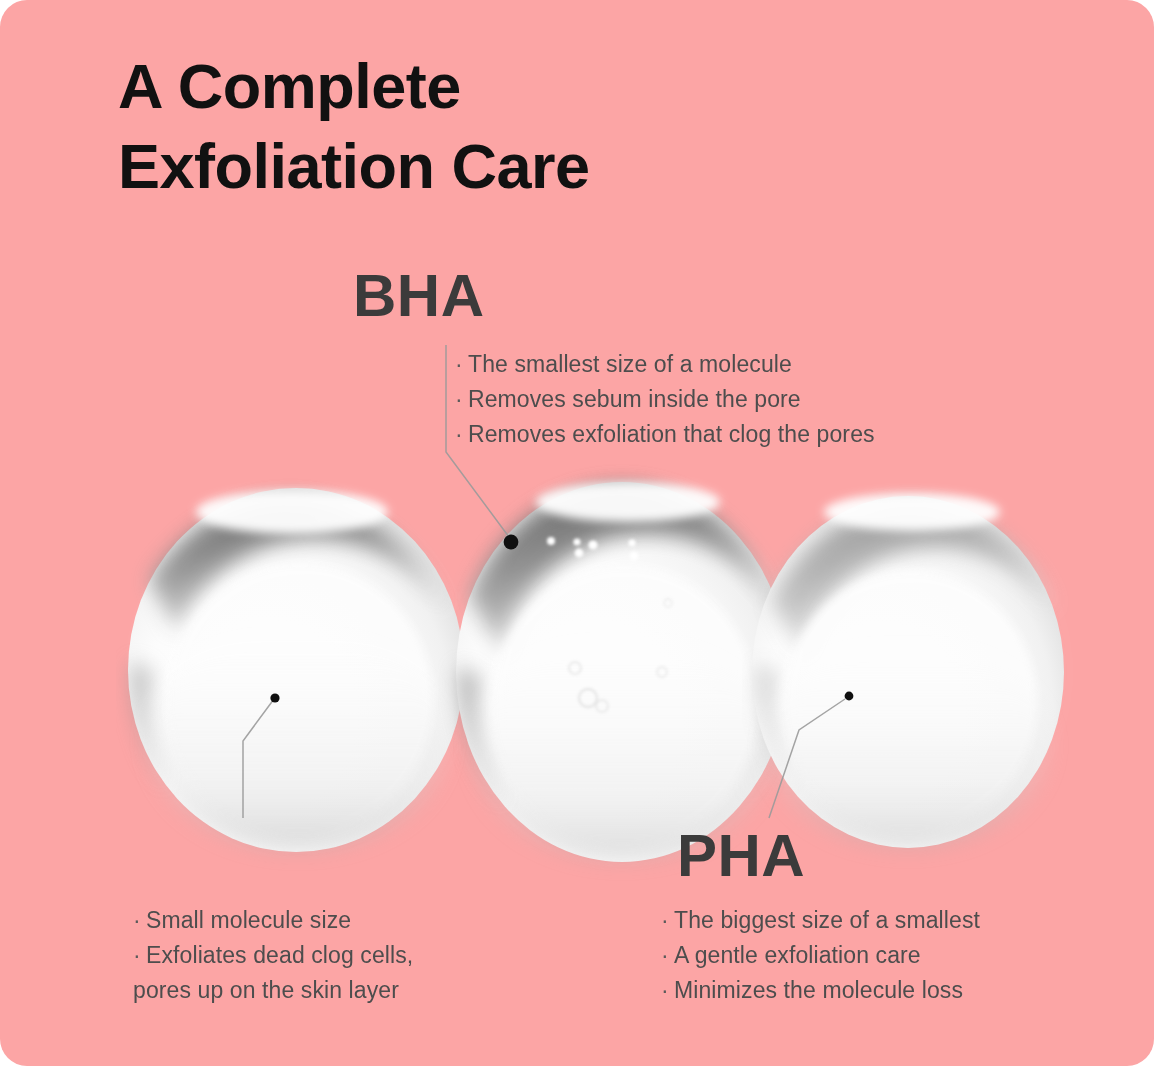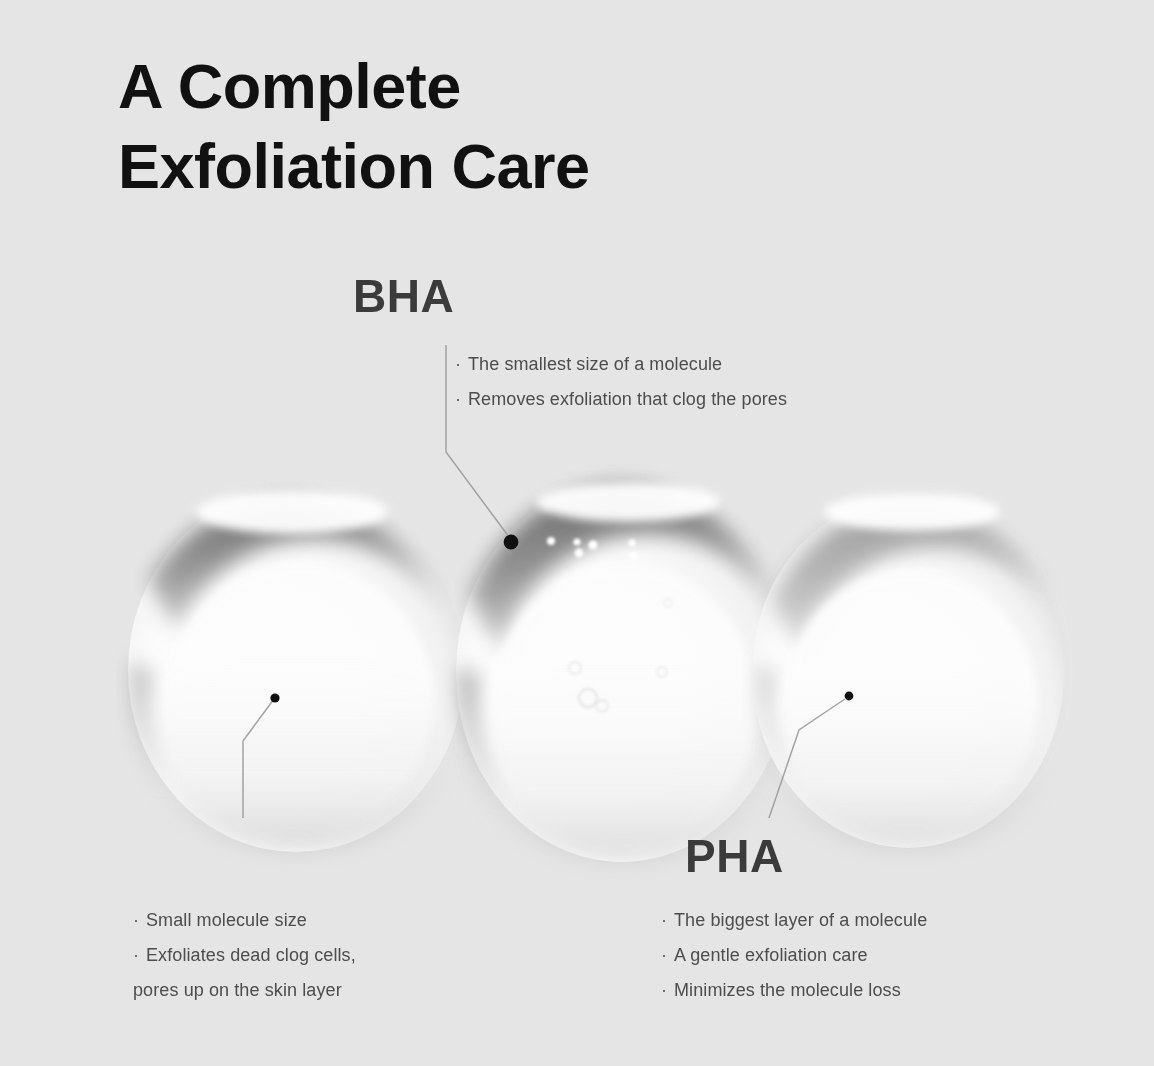--- a/index.html
+++ b/index.html
@@ -9,22 +9,23 @@
     background: #ffffff;
   }
   body {
     font-family: "Liberation Sans", "DejaVu Sans", sans-serif;
     -webkit-font-smoothing: antialiased;
   }
   #canvas {
     position: relative;
     width: 1154px;
     height: 1066px;
-    background: #e5e5e5;
+    background: #fca5a5;
     overflow: hidden;
+    border-radius: 27px;
   }
 
   
   #title {
     position: absolute;
     left: 118px;
     top: 46px;
     width: 700px;
     font-size: 63px;
     line-height: 80px;
@@ -40,36 +41,36 @@
     left: 0;
     top: 0;
     width: 1154px;
     height: 1066px;
     pointer-events: none;
   }
 
   
   .acid-heading {
     position: absolute;
-    font-size: 46px;
+    font-size: 60px;
     line-height: 60px;
     font-weight: 700;
     letter-spacing: 0.5px;
     color: #3b3b3b;
     white-space: nowrap;
   }
   #bha-heading { left: 353px; top: 266px; }
   #aha-heading { left: 161px; top: 826px; }
-  #pha-heading { left: 677px; top: 826px; margin-left: 8px; }
+  #pha-heading { left: 677px; top: 826px; }
 
   
   .bullets {
     position: absolute;
     color: #4d4d4d;
-    font-size: 18px;
+    font-size: 23px;
     line-height: 35px;
     font-weight: 400;
     letter-spacing: 0.1px;
   }
   .bullets .line { white-space: nowrap; }
   .bullets .dot {
     display: inline-block;
     width: 13px;
     color: #5a5a5a;
   }
@@ -231,40 +232,43 @@
     </g>
   </svg>
 
   <div class="acid-heading" id="bha-heading">BHA</div>
 
   <div class="bullets" id="bha-bullets">
     <div class="line">
       <span class="dot">·</span><span>The smallest size of a molecule</span>
     </div>
     <div class="line">
+      <span class="dot">·</span><span>Removes sebum inside the pore</span>
+    </div>
+    <div class="line">
       <span class="dot">·</span><span>Removes exfoliation that clog the pores</span>
     </div>
   </div>
 
 
   <div class="bullets" id="aha-bullets">
     <div class="line">
       <span class="dot">·</span><span>Small molecule size</span>
     </div>
     <div class="line">
       <span class="dot">·</span><span>Exfoliates dead clog cells,</span>
     </div>
     <div class="cont">pores up on the skin layer</div>
   </div>
 
   <div class="acid-heading" id="pha-heading">PHA</div>
 
   <div class="bullets" id="pha-bullets">
     <div class="line">
-      <span class="dot">·</span><span>The biggest layer of a molecule</span>
+      <span class="dot">·</span><span>The biggest size of a smallest</span>
     </div>
     <div class="line">
       <span class="dot">·</span><span>A gentle exfoliation care</span>
     </div>
     <div class="line">
       <span class="dot">·</span><span>Minimizes the molecule loss</span>
     </div>
   </div>
 
 </div>

